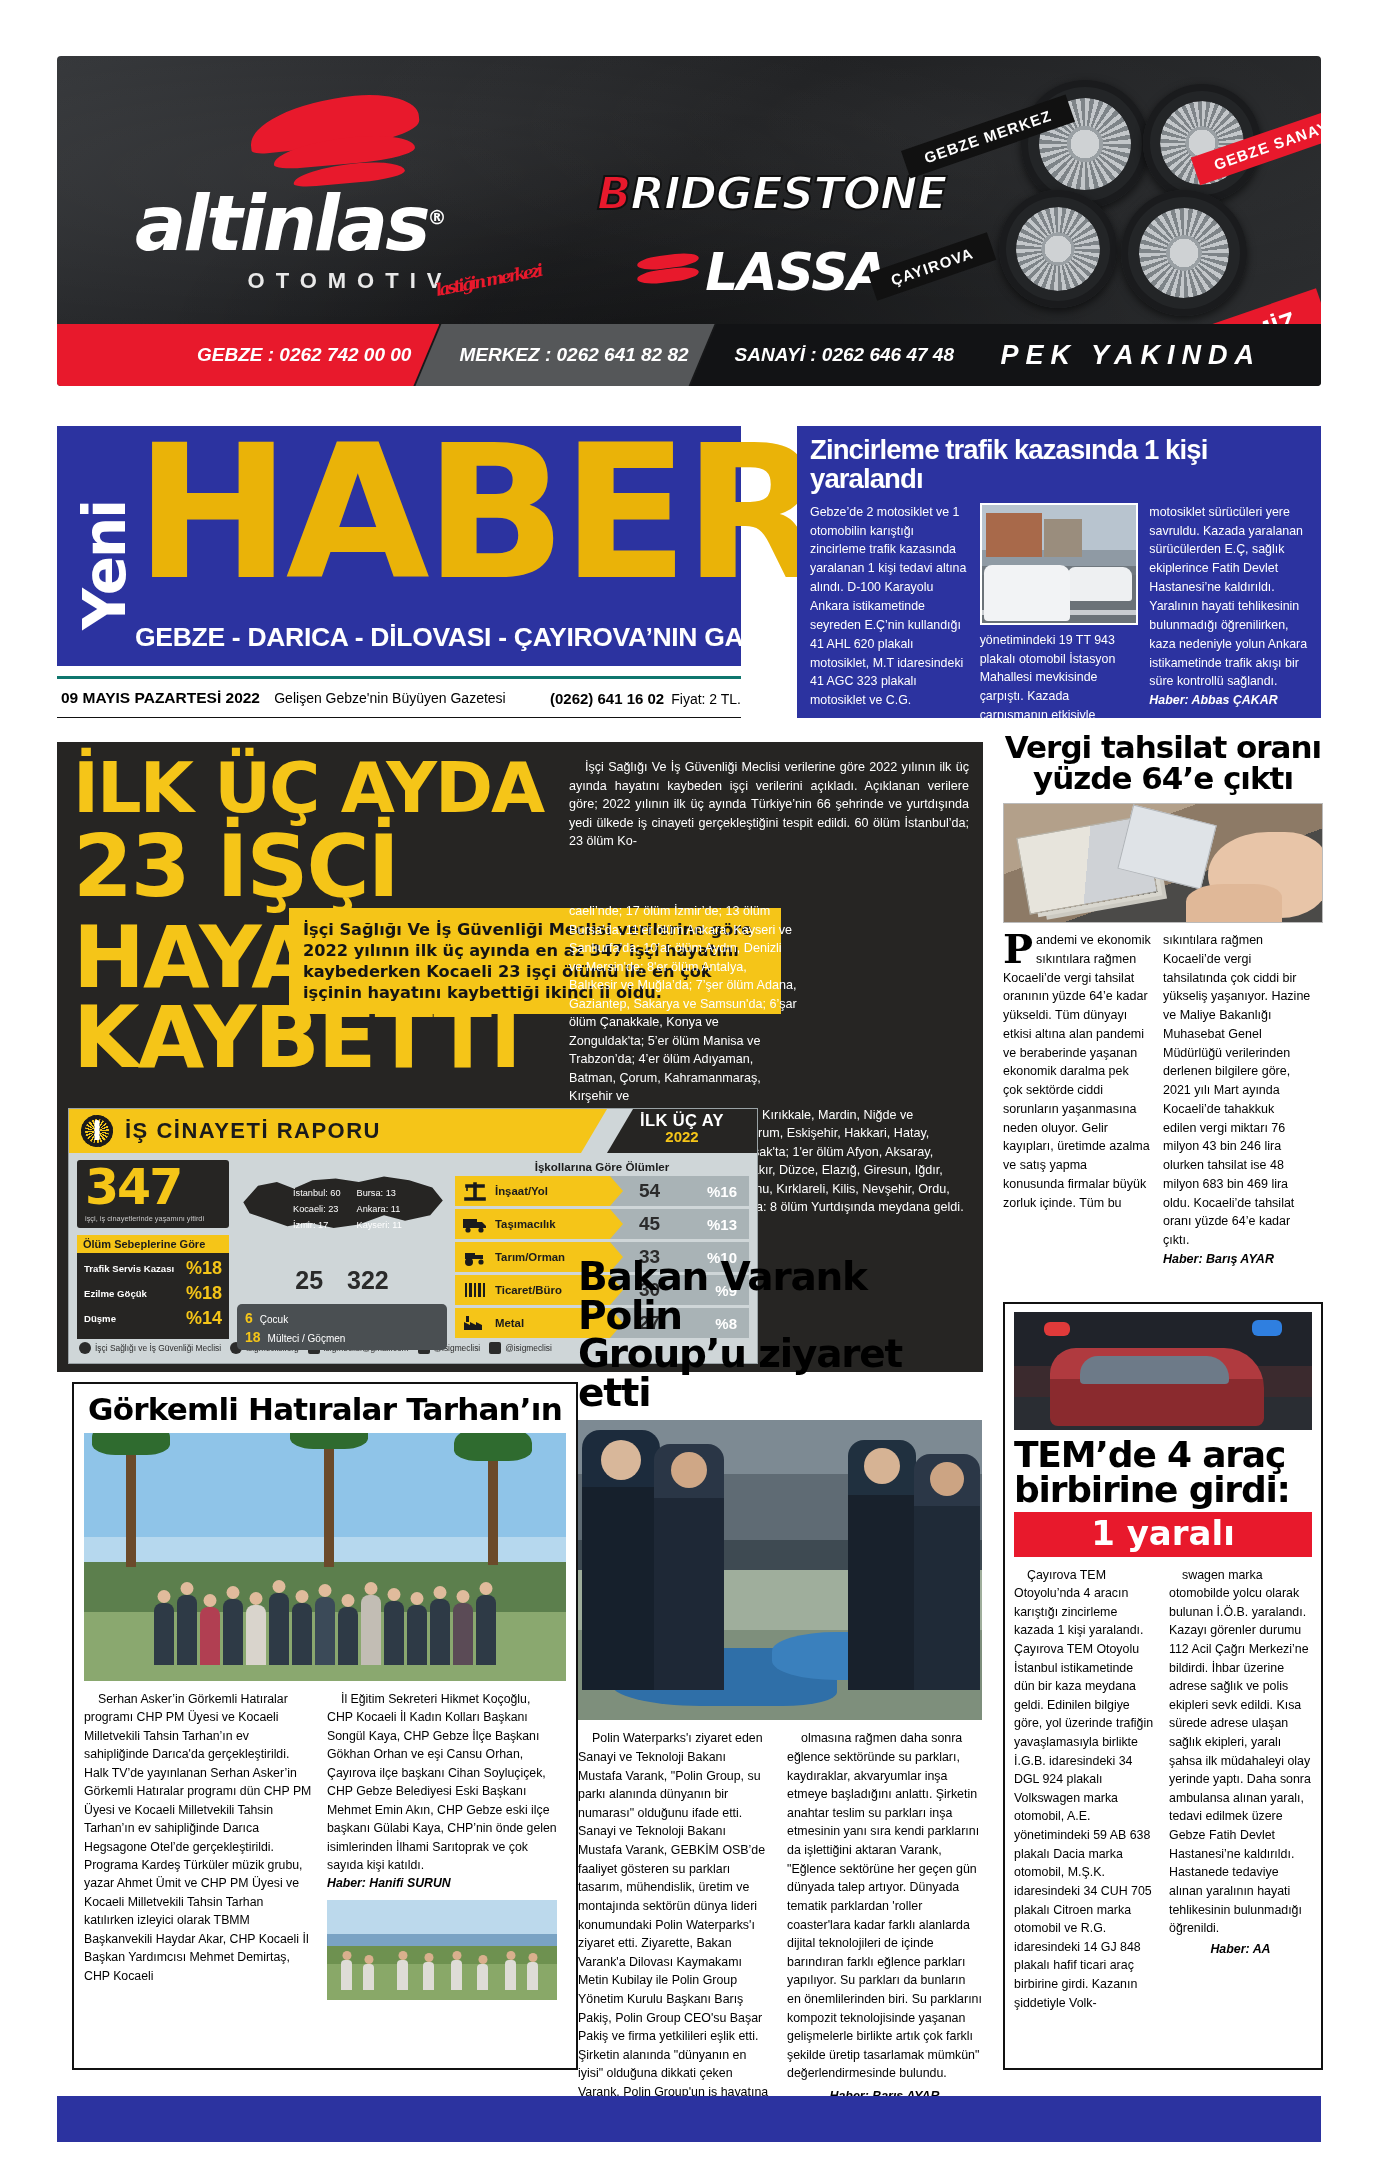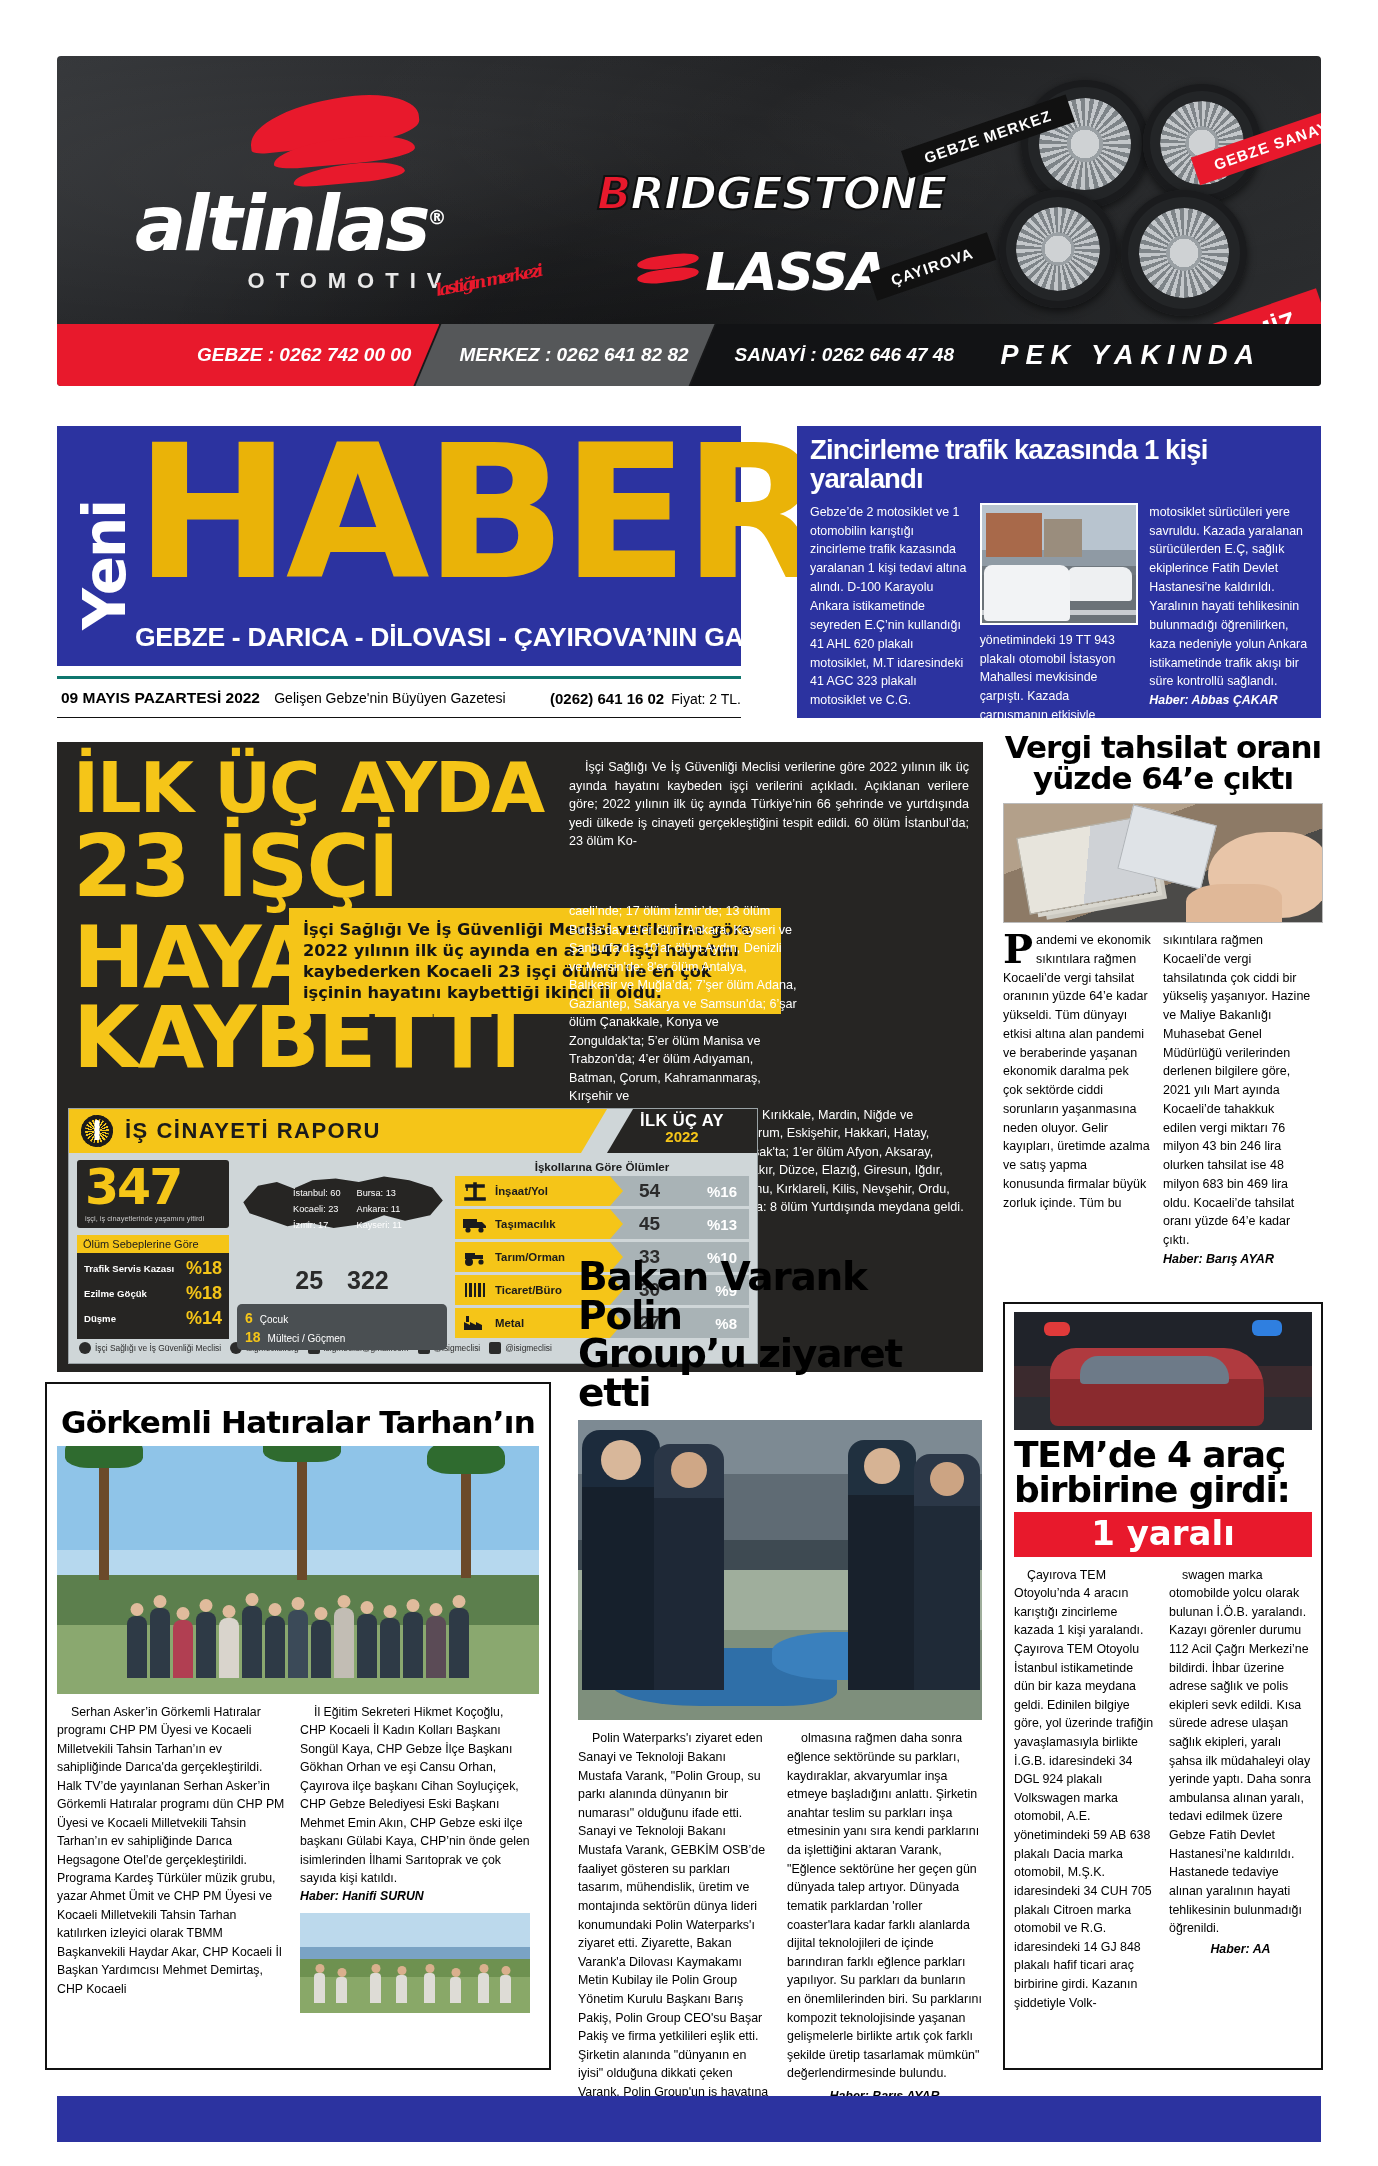--- a/index.html
+++ b/index.html
@@ -238,21 +238,21 @@
   .ig-head-d { width:150px; background:#262523; color:#fff; text-align:center; padding-top:2px;
      clip-path: polygon(26px 0, 100% 0, 100% 100%, 0 100%); }
   .ig-head-d .l1{ font-size:16.5px; font-weight:700; letter-spacing:.4px; }
   .ig-head-d .l2{ font-size:15px; font-weight:700; color:#f5c518; margin-top:-2px; }
   .ig-body { display:flex; padding:7px 8px 0; gap:8px; height:185px; }
   .ig-left { width:152px; }
   .card-dark { background:#262523; border-radius:3px; padding:5px 8px; color:#fff; }
   .big347 { color:#f5c518; font-size:49px; font-weight:700; line-height:.95; letter-spacing:-2px;
             font-family:"DejaVu Sans", sans-serif; }
   .big347-sub { font-size:7.4px; color:#c8c8c8; line-height:1.25; margin-top:2px; }
-  .causes-head { background:#f5c518; color:#1b1b1b; font-size:11px; font-weight:400;
+  .causes-head { background:#f5c518; color:#1b1b1b; font-size:11px; font-weight:700;
                  padding:3px 6px; margin-top:7px; }
   .causes { background:#262523; padding:5px 7px 6px; }
   .cause-row { display:flex; align-items:center; justify-content:space-between; margin-bottom:4px; }
   .cause-lbl { color:#fff; font-size:9.6px; font-weight:700; line-height:1.15; }
   .cause-val { color:#f5c518; font-size:18px; font-weight:700; }
   .ig-mid { width:210px; position:relative; }
   .tr-map {
     width:100%; height:92px; position:relative;
     background:#262523;
     clip-path: polygon(3% 46%, 10% 28%, 19% 24%, 27% 31%, 36% 22%, 47% 20%, 58% 24%,
@@ -340,22 +340,22 @@
       width:36px; height:36px; border-radius:50%; background:#d6b394;}
   .vp-p4 { position:absolute; right:2px; top:34px; width:66px; height:236px;
       background:linear-gradient(#2b3747 0 22%, #1f2a37 22% 100%); border-radius:16px 16px 0 0;}
   .vp-p4::before{ content:""; position:absolute; left:50%; top:8px; transform:translateX(-50%);
       width:34px; height:34px; border-radius:50%; background:#ccA483;}
   .varank .cols { display:flex; gap:14px; margin-top:9px; }
   .varank .col { width:195px; font-size:12.4px; line-height:1.5; text-align:left; }
   .varank .col p { text-indent:14px; }
 
   
-  .gork { position:absolute; left:45px; top:1382px; width:506px; height:688px;
-          border:2px solid #111; padding:23px 10px; }
+  .gork { position:absolute; left:72px; top:1382px; width:506px; height:688px;
+          border:2px solid #111; padding:10px 10px; }
   .gork h2 { text-align:center; font-size:31px; font-weight:700; line-height:1.0;
              letter-spacing:-.8px; font-family:"DejaVu Sans", sans-serif; }
   .gork-photo { width:100%; height:248px; margin-top:8px; position:relative; overflow:hidden;
       background:linear-gradient(#8fc4e8 0 42%, #b6d8ee 42% 52%, #5c7f4d 52% 72%, #8aa86f 72% 100%); }
   .gp-palm { position:absolute; width:10px; background:#6b4a2a; }
   .gp-palm::before { content:""; position:absolute; left:-34px; top:-22px; width:78px; height:36px;
       background:#2f6b2f; border-radius:50% 50% 30% 30%; }
   .gp-people { position:absolute; left:0; bottom:16px; width:100%; height:108px; display:flex;
       align-items:flex-end; justify-content:center; gap:3px; }
   .gp-person { width:20px; background:#2e3a46; border-radius:8px 8px 0 0; position:relative; }

